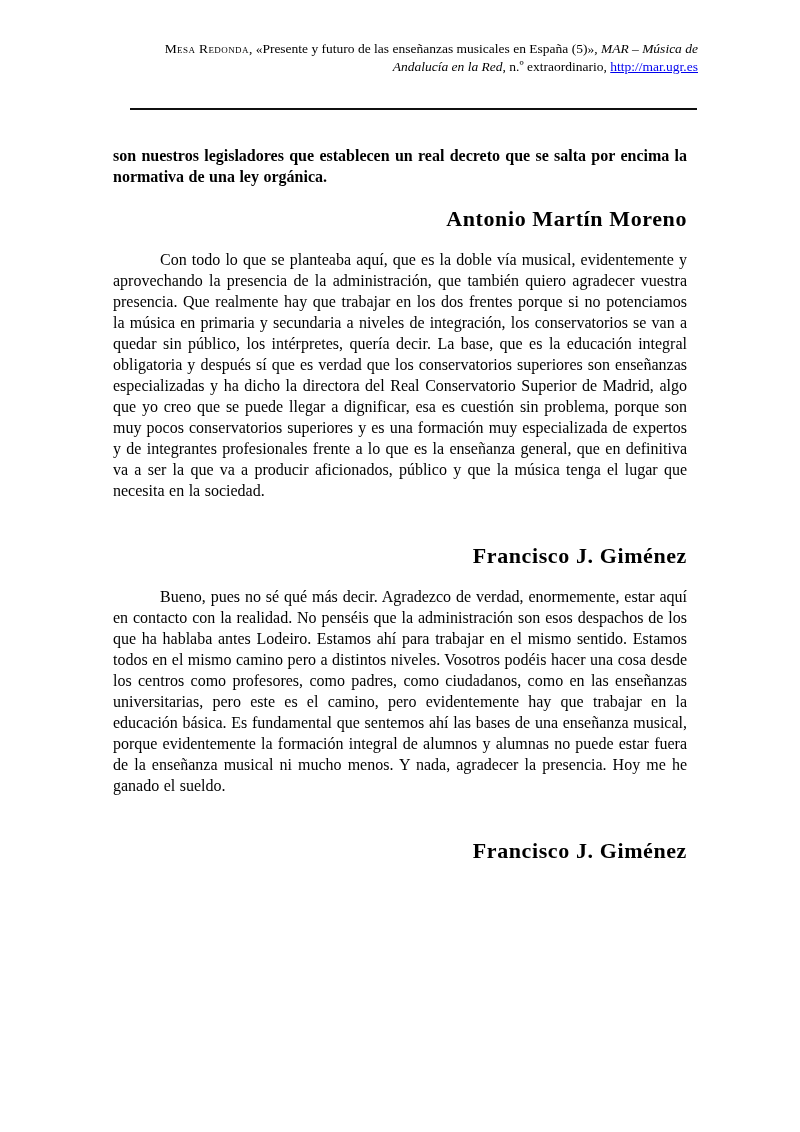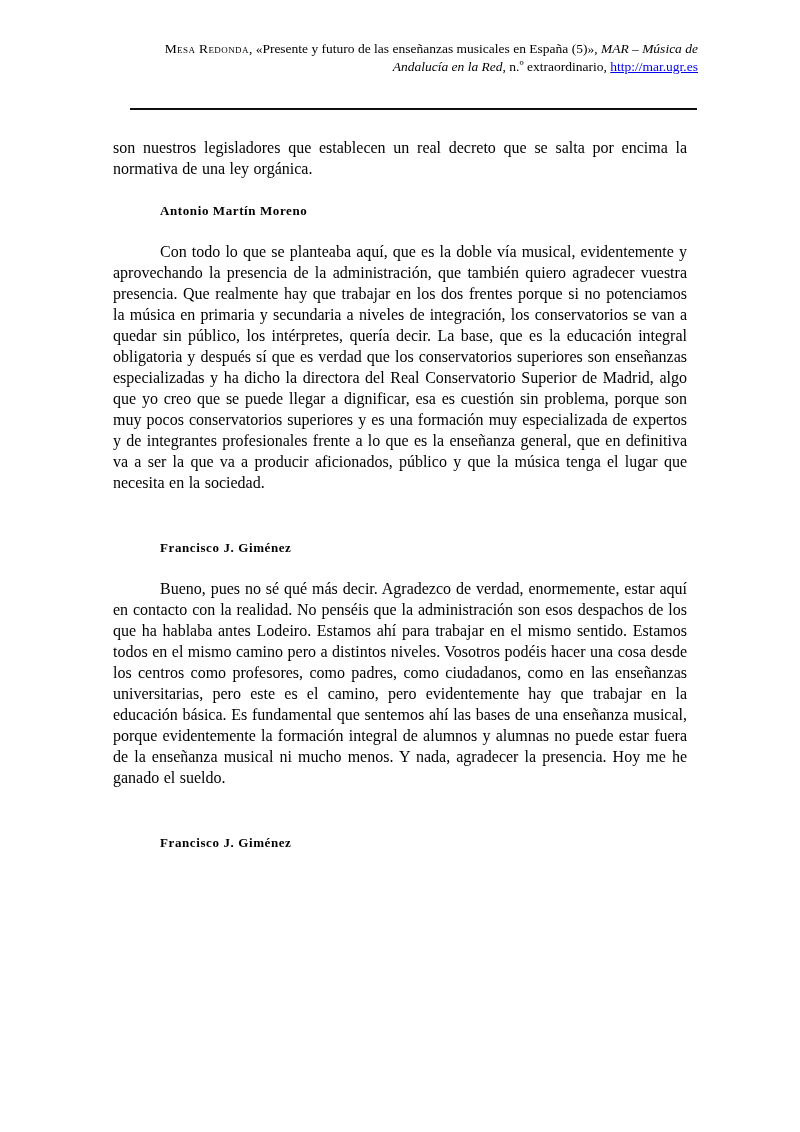--- a/index.html
+++ b/index.html
@@ -45,27 +45,27 @@
     width: 574px;
     font-size: 16px;
     line-height: 21px;
     text-align: justify;
   }
   .document-body p {
     margin: 20px 0 0 0;
     word-spacing: 0.5px;
   }
   .document-body p.indent { text-indent: 47px; }
-  .document-body p.noindent { margin-top: 8px; text-indent: 0; }
+  .document-body p.noindent { margin-top: 16px; text-indent: 0; font-weight: bold; }
   .document-body h3 {
     margin: 44px 0 0 47px;
-    font-size: 13px;
+    font-size: 22px;
     line-height: 21px;
     font-weight: bold;
-    text-align: left;
+    text-align: right;
     letter-spacing: 0.6px;
   }
   .document-body h3:first-of-type { margin-top: 21px; }
   .page-number {
     position: absolute;
     top: 1015px;
     left: 113px;
     font-size: 16px;
     line-height: 21px;
   }

